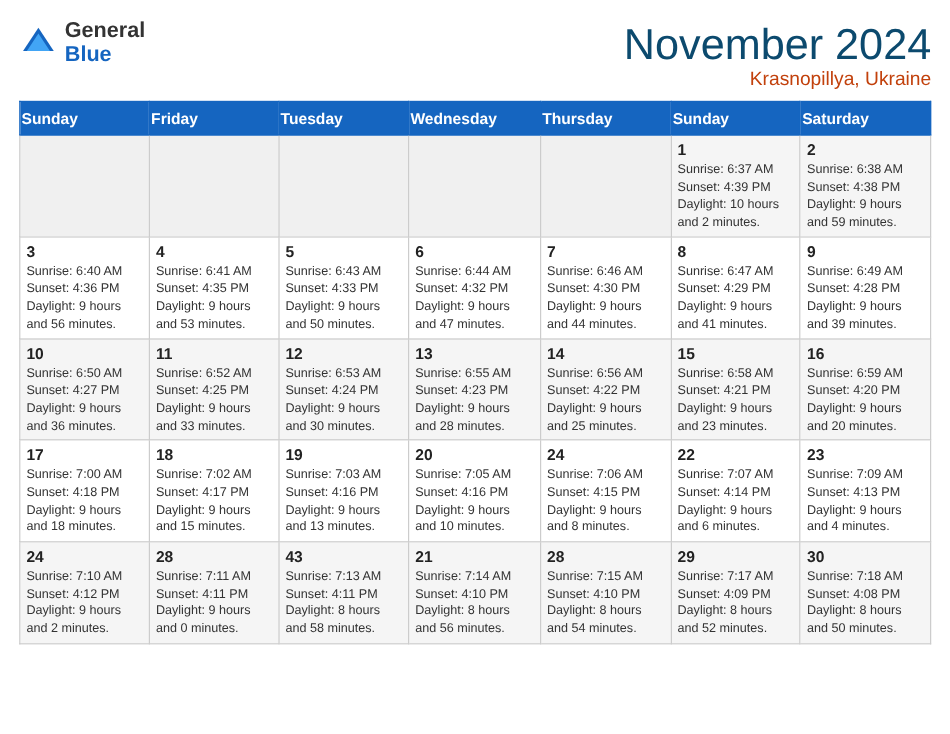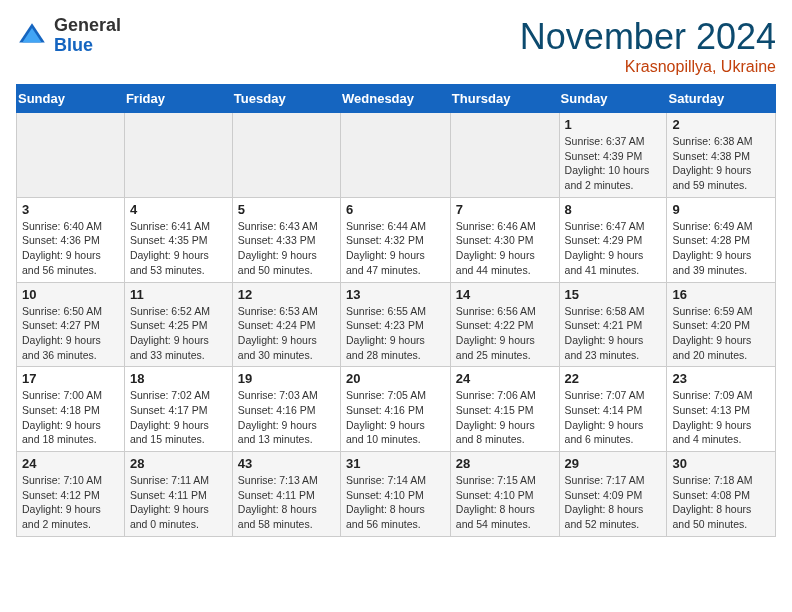--- a/index.html
+++ b/index.html
@@ -244,21 +244,21 @@
         </td>
         <td>
           <span class="day-num">28</span>
           <div class="day-info">Sunrise: 7:11 AM<br>Sunset: 4:11 PM<br>Daylight: 9 hours and 0 minutes.</div>
         </td>
         <td>
           <span class="day-num">43</span>
           <div class="day-info">Sunrise: 7:13 AM<br>Sunset: 4:11 PM<br>Daylight: 8 hours and 58 minutes.</div>
         </td>
         <td>
-          <span class="day-num">31</span>
+          <span class="day-num">21</span>
           <div class="day-info">Sunrise: 7:14 AM<br>Sunset: 4:10 PM<br>Daylight: 8 hours and 56 minutes.</div>
         </td>
         <td>
           <span class="day-num">28</span>
           <div class="day-info">Sunrise: 7:15 AM<br>Sunset: 4:10 PM<br>Daylight: 8 hours and 54 minutes.</div>
         </td>
         <td>
           <span class="day-num">29</span>
           <div class="day-info">Sunrise: 7:17 AM<br>Sunset: 4:09 PM<br>Daylight: 8 hours and 52 minutes.</div>
         </td>

